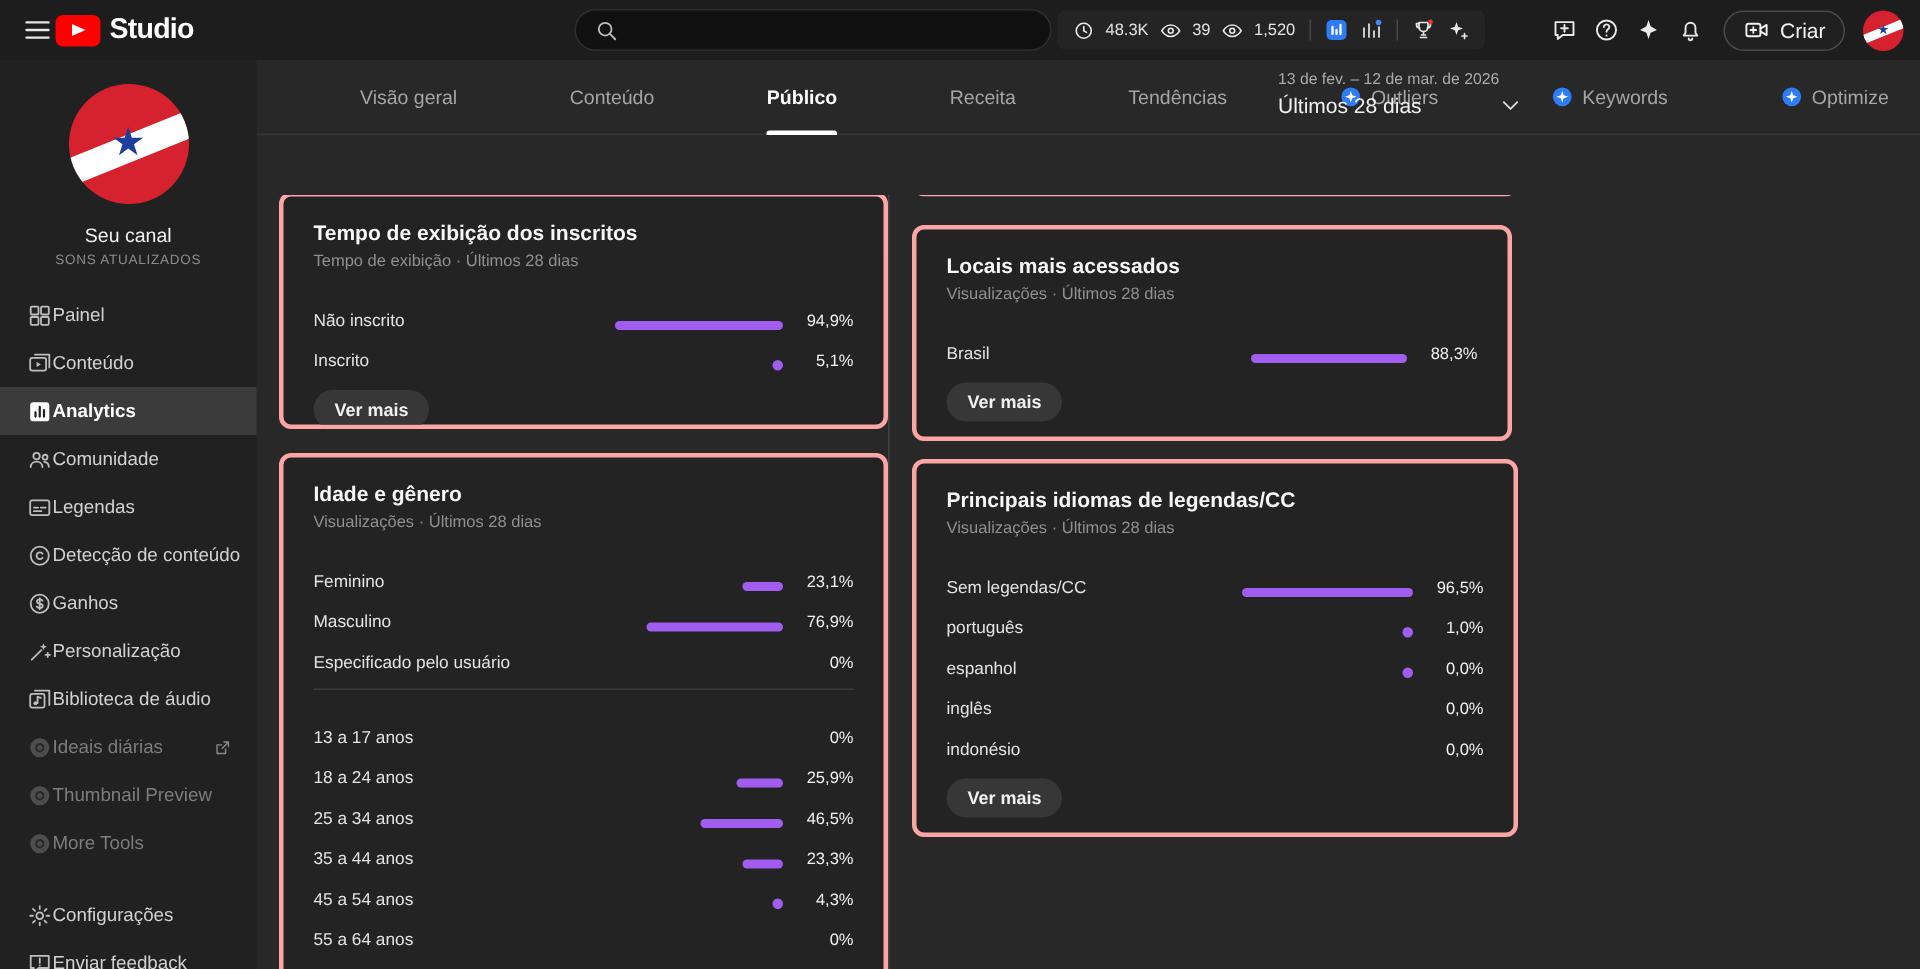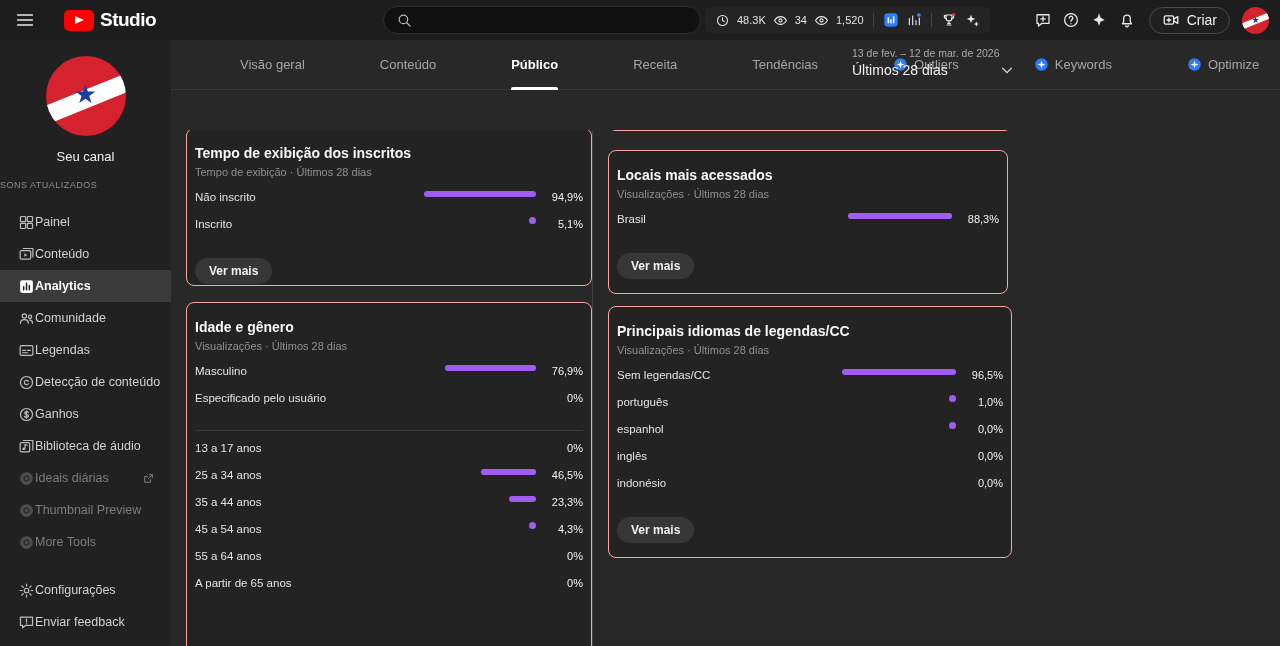--- a/index.html
+++ b/index.html
@@ -5,21 +5,21 @@
   * { margin:0; padding:0; box-sizing:border-box; }
   html,body { width:1280px; height:646px; overflow:hidden; background:#282828;
     font-family:"Liberation Sans", sans-serif; color:#f1f1f1; }
 
   
   .topbar { position:absolute; top:0; left:0; width:1280px; height:40px; background:#1d1d1d; z-index:30; }
   .tb-abs { position:absolute; top:0; height:40px; display:flex; align-items:center; }
   .ic { display:inline-flex; align-items:center; justify-content:center; color:#e8e8e8; }
   .ic svg { width:100%; height:100%; }
   .hamburger { left:14px; width:22px; cursor:pointer; }
-  .brand { left:64px; gap:6px; }
+  .brand { left:37px; gap:6px; }
   .brand-badge { width:30px; height:21px; background:#f00; border-radius:5px; position:relative; }
   .brand-badge::after { content:''; position:absolute; left:11px; top:6px;
     border-left:9px solid #fff; border-top:4.5px solid transparent; border-bottom:4.5px solid transparent; }
   .brand-name { font-size:19px; font-weight:700; letter-spacing:-0.5px; color:#fff; }
   .searchbox { left:383px; width:318px; height:28px; top:6px; background:#111; border:1px solid #2e2e2e;
     border-radius:15px; display:flex; align-items:center; padding:0 12px; gap:9px; position:absolute; }
   .searchbox input { background:transparent; border:none; outline:none; color:#ddd; font-size:13px; width:240px;
     font-family:"Liberation Sans", sans-serif; }
   .searchbox input::placeholder { color:#8a8a8a; }
   .statspill { left:705px; top:7px; height:26px; background:#242424; border-radius:5px; display:flex;
@@ -35,21 +35,21 @@
   .flag { background:#d6212e; position:relative; overflow:hidden; }
   .flag::before { content:''; position:absolute; left:-30%; top:42%; width:160%; height:22%; background:#fff;
     transform:rotate(-22deg); }
   .flag .star { position:absolute; left:50%; top:50%; transform:translate(-50%,-54%); color:#1c3e9c; }
 
   
   .sidebar { position:absolute; top:40px; left:0; width:171px; height:606px; background:#212121; z-index:20; }
   .sb-avatar { width:80px; height:80px; border-radius:50%; margin:16px auto 0; }
   .sb-avatar .star { font-size:26px; }
   .sb-name { text-align:center; font-size:13px; color:#f1f1f1; margin-top:13px; }
-  .sb-sub { text-align:left; font-size:9px; color:#8c8c8c; letter-spacing:0.5px; margin-top:16px; }
+  .sb-sub { text-align:center; font-size:9px; color:#8c8c8c; letter-spacing:0.5px; margin-top:4px; }
   .sb-menu { margin-top:16px; }
   .sb-item { height:32px; display:flex; align-items:center; padding-left:18px; cursor:pointer;
     position:relative; }
   .sb-item .ic { width:17px; height:17px; color:#bdbdbd; }
   .sb-item .lbl { font-size:12.5px; color:#d2d2d2; }
   .sb-item.active { background:#3b3b3b; }
   .sb-item.active .lbl { color:#fff; font-weight:700; }
   .sb-item.active .ic { color:#fff; }
   .sb-item.dimmed .lbl { color:#7d7d7d; }
   .sb-item .ext { position:absolute; right:16px; width:13px; height:13px; color:#8a8a8a; }
@@ -67,27 +67,27 @@
   .tab .badge { width:15px; height:15px; }
   .daterange { position:absolute; right:268px; top:7px; width:160px; cursor:pointer; z-index:3; }
   .dr-range { font-size:10.5px; color:#aaa; }
   .dr-label { font-size:14px; color:#f1f1f1; margin-top:3px; }
   .dr-chev { position:absolute; right:-4px; top:14px; width:18px; height:18px; color:#ddd; }
 
   .content { position:absolute; top:90px; left:0; right:0; bottom:0; overflow:hidden; }
   .colsep { position:absolute; left:421px; top:-13px; bottom:0; width:1px; background:#414141; z-index:0; }
 
   
-  .card { position:absolute; background:#232323; border:1px solid #fca5a5; border-radius:8px;
-    padding:0 8px; z-index:1; overflow:hidden; }
+  .card { position:absolute; background:#232323; border:3px solid #fca5a5; border-radius:8px;
+    padding:0 20px; z-index:1; overflow:hidden; }
   .card.partial { padding:0; border-top:none; border-radius:0 0 8px 8px; }
   .card-title { font-size:14px; font-weight:700; color:#f7f7f7; margin-top:16px; }
   .card-sub { font-size:11px; color:#909090; margin-top:5px; }
   .rows { margin-top:13px; }
-  .mrow { height:27px; display:flex; align-items:flex-start; }
+  .mrow { height:27px; display:flex; align-items:flex-end; }
   .mrow .lbl { font-size:11.5px; color:#e4e4e4; white-space:nowrap; }
   .bar-wrap { width:118px; height:6px; position:relative; margin-left:auto; flex:none; }
   .bar { position:absolute; right:0; top:0; height:6px; border-radius:3px; }
   .bdot { position:absolute; right:0; top:-1px; width:7px; height:7px; border-radius:50%; }
   .mrow .val { width:40px; text-align:right; font-size:11px; color:#f1f1f1; margin-left:7px; flex:none; }
   .sec-div { height:1px; background:#3a3a3a; margin:11px 0; }
   .vermais { margin-top:13px; height:26px; padding:0 14px; border:none; border-radius:14px; background:#373737;
     color:#f1f1f1; font-size:12px; font-weight:700; cursor:pointer; display:inline-flex; align-items:center;
     font-family:"Liberation Sans", sans-serif; }
 </style>
@@ -119,21 +119,21 @@
           <path d="M12 7.5V12l3 1.8"></path>
         </svg>
       </span>
       <span class="val">48.3K</span>
       <span class="ic" style="width: 15px; height: 15px;">
         <svg viewBox="0 0 24 24" fill="none" stroke="currentColor" stroke-width="1.7" stroke-linecap="round" stroke-linejoin="round">
           <path d="M2.5 12S6 5.8 12 5.8 21.5 12 21.5 12 18 18.2 12 18.2 2.5 12 2.5 12z"></path>
           <circle cx="12" cy="12" r="2.6"></circle>
         </svg>
       </span>
-      <span class="val">34</span>
+      <span class="val">39</span>
       <span class="ic" style="width: 15px; height: 15px;">
         <svg viewBox="0 0 24 24" fill="none" stroke="currentColor" stroke-width="1.7" stroke-linecap="round" stroke-linejoin="round">
           <path d="M2.5 12S6 5.8 12 5.8 21.5 12 21.5 12 18 18.2 12 18.2 2.5 12 2.5 12z"></path>
           <circle cx="12" cy="12" r="2.6"></circle>
         </svg>
       </span>
       <span class="val">1,520</span>
       <span class="pill-sep"></span>
       <span class="ic" style="width: 16px; height: 16px;">
         <svg viewBox="0 0 24 24" fill="none" stroke="currentColor" stroke-width="1.7" stroke-linecap="round" stroke-linejoin="round">
@@ -278,20 +278,30 @@
         <span class="lbl">Detecção de conteúdo</span>
       </div>
       <div class="sb-item">
         <span class="ic" style="width: 17px; height: 17px;">
           <svg viewBox="0 0 24 24" fill="none" stroke="currentColor" stroke-width="1.7" stroke-linecap="round" stroke-linejoin="round">
             <circle cx="12" cy="12" r="8.5"></circle>
             <path d="M12 6.8v10.4M14.6 9.1c-.5-.8-1.5-1.2-2.6-1.2-1.5 0-2.6.8-2.6 2s1.1 1.8 2.6 2 2.8.8 2.8 2.1-1.3 2-2.8 2c-1.2 0-2.3-.5-2.8-1.4"></path>
           </svg>
         </span>
         <span class="lbl">Ganhos</span>
+      </div>
+      <div class="sb-item">
+        <span class="ic" style="width: 17px; height: 17px;">
+          <svg viewBox="0 0 24 24" fill="none" stroke="currentColor" stroke-width="1.7" stroke-linecap="round" stroke-linejoin="round">
+            <path d="M4.5 19.5l9-9"></path>
+            <path d="M15.5 4l.9 2.4 2.4.9-2.4.9-.9 2.4-.9-2.4-2.4-.9 2.4-.9z" fill="currentColor" stroke="none"></path>
+            <path d="M19.5 13v4M17.5 15h4"></path>
+          </svg>
+        </span>
+        <span class="lbl">Personalização</span>
       </div>
       <div class="sb-item">
         <span class="ic" style="width: 17px; height: 17px;">
           <svg viewBox="0 0 24 24" fill="none" stroke="currentColor" stroke-width="1.7" stroke-linecap="round" stroke-linejoin="round">
             <rect x="3" y="6.5" width="13.5" height="13" rx="2"></rect>
             <path d="M7.5 3.5H21V17"></path>
             <circle cx="8" cy="15.2" r="1.9" fill="currentColor" stroke="none"></circle>
             <path d="M9.9 15.2V9.2l3.2 1.1"></path>
           </svg>
         </span>
@@ -434,38 +444,52 @@
               <div class="bar" style="width: 104.194px; background: rgb(160, 93, 240);"></div>
             </div>
             <span class="val">88,3%</span>
           </div>
         </div><button class="vermais">Ver mais</button></div>
       <div class="card" style="left: 15px; top: 172px; width: 406px; height: 600px;">
         <div class="card-title">Idade e gênero</div>
         <div class="card-sub">Visualizações · Últimos 28 dias</div>
         <div class="rows">
           <div class="mrow">
+            <span class="lbl">Feminino</span>
+            <div class="bar-wrap">
+              <div class="bar" style="width: 27.258px; background: rgb(160, 93, 240);"></div>
+            </div>
+            <span class="val">23,1%</span>
+          </div>
+          <div class="mrow">
             <span class="lbl">Masculino</span>
             <div class="bar-wrap">
               <div class="bar" style="width: 90.742px; background: rgb(160, 93, 240);"></div>
             </div>
             <span class="val">76,9%</span>
           </div>
           <div class="mrow">
             <span class="lbl">Especificado pelo usuário</span>
             <div class="bar-wrap"></div>
             <span class="val">0%</span>
           </div>
           <div class="sec-div"></div>
           <div class="mrow">
             <span class="lbl">13 a 17 anos</span>
             <div class="bar-wrap"></div>
             <span class="val">0%</span>
           </div>
           <div class="mrow">
+            <span class="lbl">18 a 24 anos</span>
+            <div class="bar-wrap">
+              <div class="bar" style="width: 30.562px; background: rgb(160, 93, 240);"></div>
+            </div>
+            <span class="val">25,9%</span>
+          </div>
+          <div class="mrow">
             <span class="lbl">25 a 34 anos</span>
             <div class="bar-wrap">
               <div class="bar" style="width: 54.87px; background: rgb(160, 93, 240);"></div>
             </div>
             <span class="val">46,5%</span>
           </div>
           <div class="mrow">
             <span class="lbl">35 a 44 anos</span>
             <div class="bar-wrap">
               <div class="bar" style="width: 27.494px; background: rgb(160, 93, 240);"></div>

